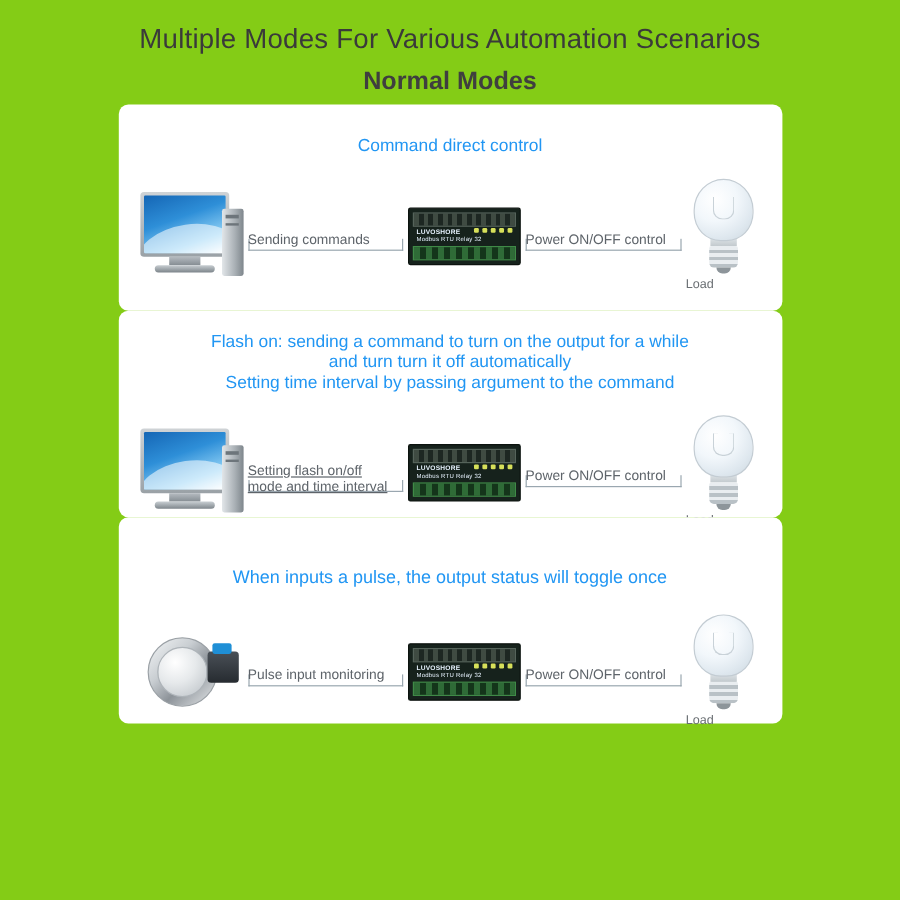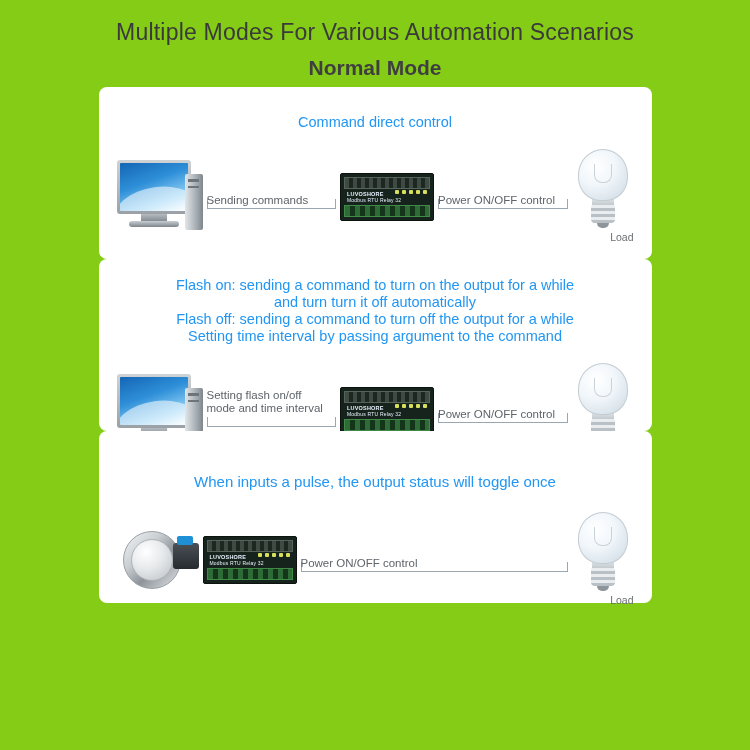--- a/index.html
+++ b/index.html
@@ -178,21 +178,21 @@
   }
   .board .leds i {
     display: block; width: 4px; height: 4px;
     background: #d7e05a; border-radius: 1px;
   }
   
   .bulb {
     position: relative;
     width: 62px; height: 96px;
     flex: 0 0 auto;
-    text-align: right;
+    text-align: left;
   }
   .bulb .glass {
     position: relative;
     margin: 0 auto;
     width: 50px; height: 52px;
     border-radius: 50% 50% 45% 45%;
     background: radial-gradient(circle at 35% 32%, #ffffff 0%, #f2f7fb 40%, #dfe8ef 70%, #cbd6de 100%);
     border: 1px solid #c3ccd3;
   }
   .bulb .glass:after {
@@ -246,32 +246,33 @@
   .conn .cap-l { left: 0; }
   .conn .cap-r { right: 0; }
   .conn .txt {
     position: absolute; left: 0; right: 0; bottom: 11px;
     text-align: left;
     font-size: 11.5px;
     color: #5e646a;
     white-space: nowrap;
   }
   .conn .txt.two {
-    bottom: 20px;
+    bottom: 5px;
     line-height: 13px;
+    text-decoration: underline;
   }
 </style>
 </head>
 <body>
 
 <div class="page">
 
   <div class="main-title">Multiple Modes For Various Automation Scenarios</div>
 
-  <div class="section-title">Normal Mode</div>
+  <div class="section-title">Normal Modes</div>
 
   <div class="card" style="height:172px;">
     <div class="card-caption" style="padding-top:27px;">Command direct control</div>
 
     <div class="row" style="margin-top:18px;">
 
       <div class="pc">
         <div class="screen">
             <div class="screen-inner"></div>
           </div>
@@ -320,21 +321,20 @@
         <div class="load-label">Load</div>
       </div>
     </div>
   </div>
 
 
   <div class="card" style="height:172px;">
     <div style="padding-top:18px;">
       <div class="card-caption">Flash on: sending a command to turn on the output for a while</div>
       <div class="card-caption">and turn turn it off automatically</div>
-      <div class="card-caption">Flash off: sending a command to turn off the output for a while</div>
       <div class="card-caption">Setting time interval by passing argument to the command</div>
     </div>
 
     <div class="row" style="margin-top:18px;">
       <div class="pc">
         <div class="screen">
             <div class="screen-inner"></div>
           </div>
         <div class="stand"></div>
         <div class="base"></div>
@@ -390,20 +390,26 @@
   <div class="card" style="height:172px;">
     <div class="card-caption big" style="padding-top:42px;">When inputs a pulse, the output status will toggle once</div>
 
     <div class="row" style="margin-top:22px;">
       <div class="pushbtn">
         <div class="ring"></div>
         <div class="face"></div>
         <div class="tail"></div>
       </div>
 
+      <div class="conn">
+        <div class="cap-l"></div>
+          <div class="line"></div>
+          <div class="cap-r"></div>
+        <div class="txt">Pulse input monitoring</div>
+      </div>
 
       <div class="board" style="width:94px;height:48px;">
         <div class="top-strip"></div>
         <div class="mid">
           <div class="logo">
             <div class="brand">LUVOSHORE</div>
             <div>Modbus RTU Relay 32</div>
           </div>
         </div>
         <div class="leds">

